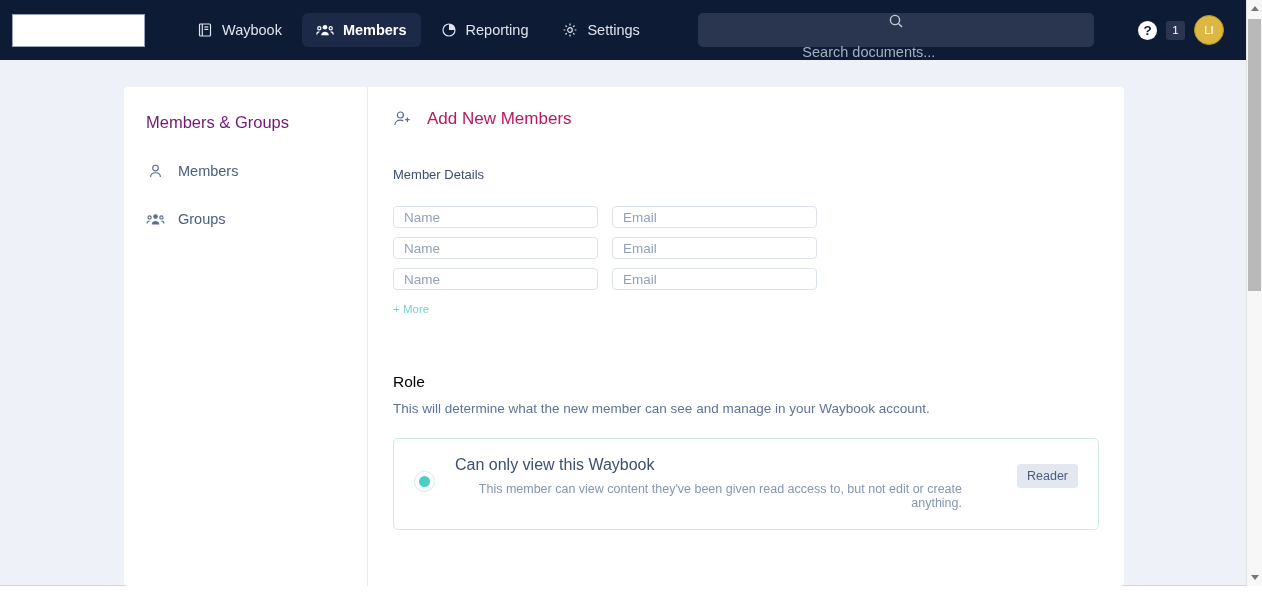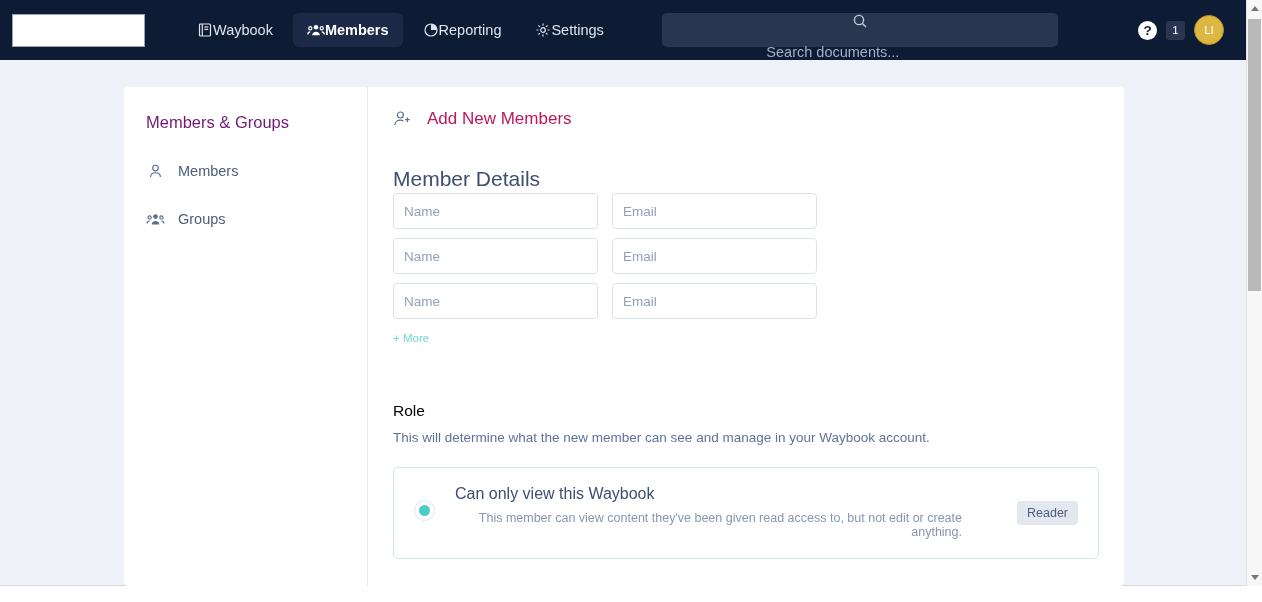--- a/index.html
+++ b/index.html
@@ -58,21 +58,21 @@
     background: #ffffff;
     border: 1px solid #9aa3b5;
     flex: 0 0 auto;
   }
   .nav-items {
     display: flex; align-items: center;
     margin-left: 38px;
     gap: 6px;
   }
   .nav-item {
-    display: flex; align-items: center; 
+    display: flex; align-items: center; gap: 9px;
     padding: 9px 14px;
     border-radius: 6px;
     color: #dfe4ee;
     font-size: 14.5px;
     white-space: nowrap;
     cursor: pointer;
   }
   .nav-item.active {
     background: #1c2a47;
     color: #ffffff;
@@ -192,30 +192,30 @@
   }
   .quota {
     margin-left: auto;
     font-size: 12px;
     color: #7d8da8;
     white-space: nowrap;
   }
   .quota a { color: #62cfc9; text-decoration: none; cursor: pointer; }
 
   .section-label {
-    font-size: 21px;
+    font-size: 13px;
     color: #3d4f6e;
-    margin-bottom: 2px;
+    margin-bottom: 24px;
   }
   .row {
     display: flex; gap: 14px;
     margin-bottom: 9px;
   }
   .field {
-    height: 36px;
+    height: 22px;
     border: 1px solid #dbe2ec;
     border-radius: 4px;
     padding: 0 10px;
     font-size: 13.5px;
     font-family: "Liberation Sans", sans-serif;
     color: #3d4f6e;
     outline: none;
     background: #ffffff;
   }
   .field::placeholder { color: #93a1b8; }
@@ -275,21 +275,21 @@
     color: #3d4f6e;
     margin-bottom: 8px;
   }
   .role-sub {
     font-size: 12.5px;
     color: #8696b1;
     text-align: right;
   }
   .badge {
     position: absolute;
-    top: 33px; right: 20px;
+    top: 25px; right: 20px;
     background: #e3e8f0;
     color: #4a5d7e;
     font-size: 12.5px;
     border-radius: 4px;
     padding: 5px 10px;
   }
 </style>
 </head>
 <body>
 

